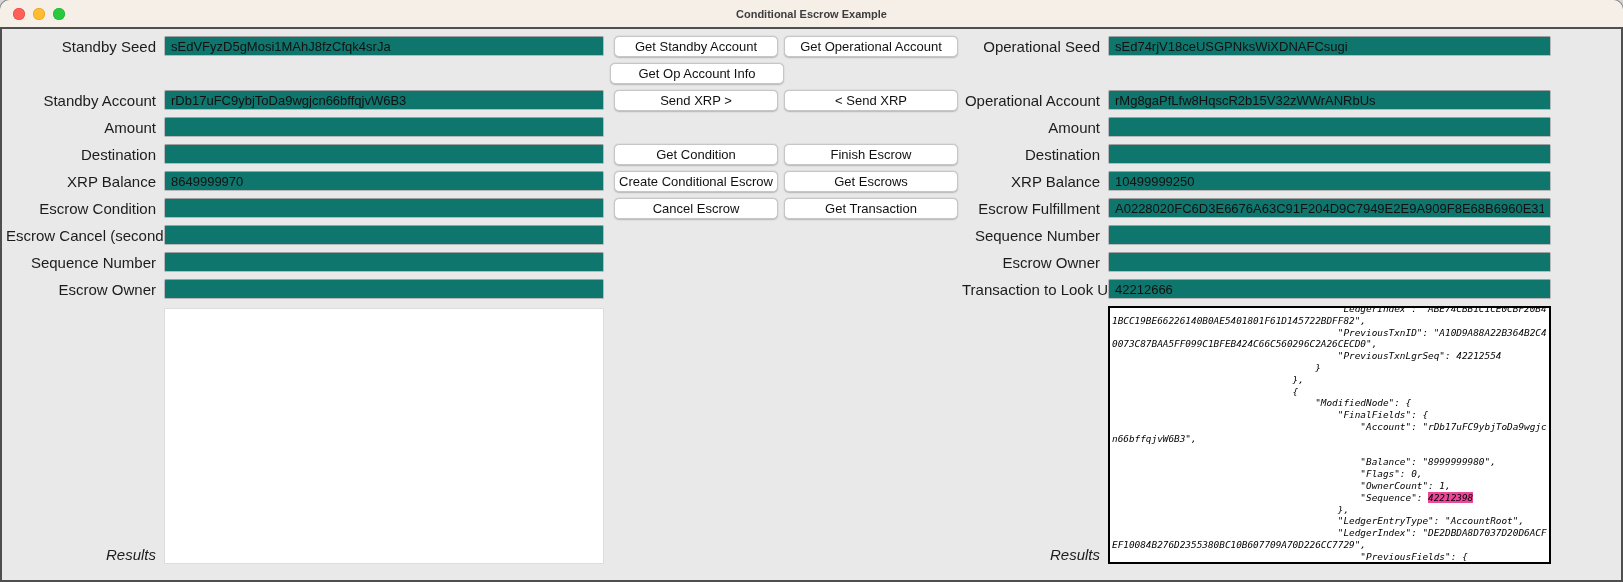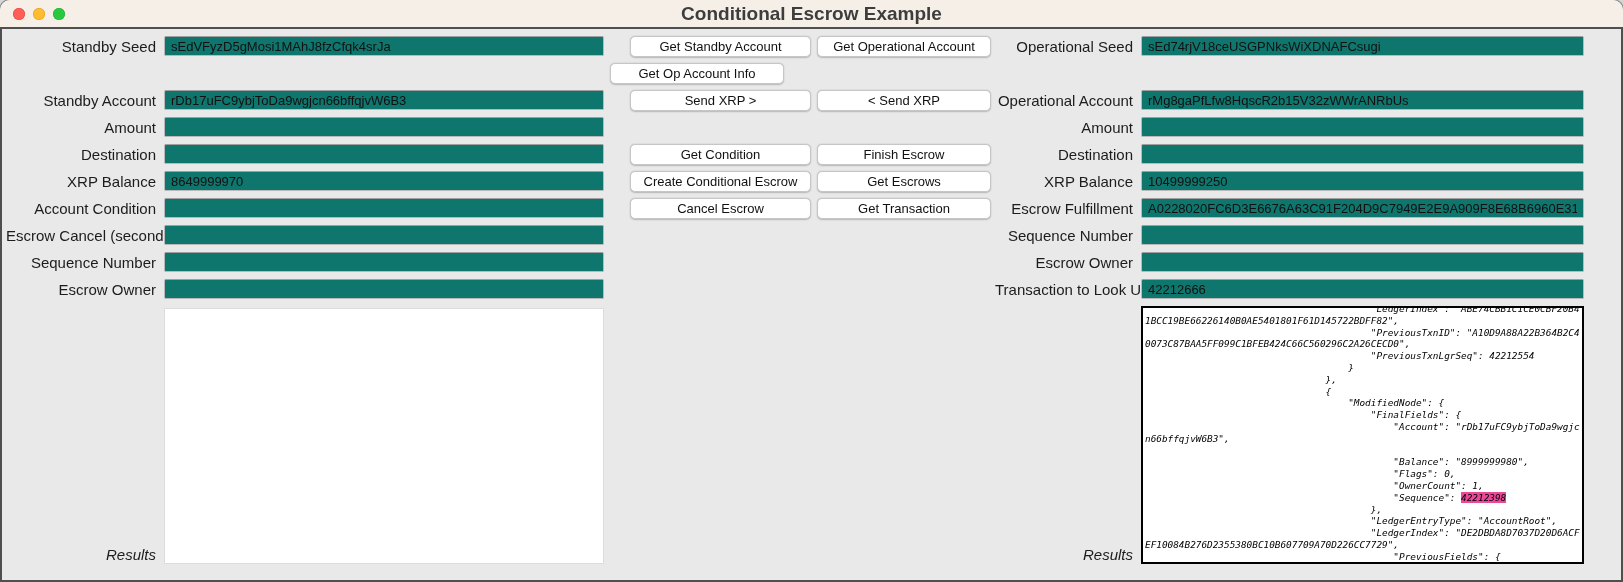--- a/index.html
+++ b/index.html
@@ -1,37 +1,37 @@
 <!DOCTYPE html>
 <html><head>
 <meta charset="utf-8">
 <style>
   * { box-sizing: border-box; margin: 0; padding: 0; }
   html,body { width:1623px; height:582px; background:#d6d6d6; font-family:"Liberation Sans", sans-serif; }
   .window { width:1623px; height:582px; border-radius:10px 10px 0 0; overflow:hidden; background:#e9e9e9; box-shadow:0 0 0 1px rgba(0,0,0,.35); }
   
   .titlebar { position:relative; height:27px; background:#f6efe7; display:flex; align-items:center; justify-content:center; border-radius:10px 10px 0 0; }
-  .title { font-size:19px; font-weight:bold; color:#3d3d3d; }
+  .title { font-size:11px; font-weight:bold; color:#3d3d3d; }
   .lights { position:absolute; left:13px; top:0; height:27px; display:flex; align-items:center; gap:8px; }
   .light { width:12px; height:12px; border-radius:50%; }
   .red { background:#ff5f57; box-shadow:inset 0 0 0 0.5px #e0443e; }
   .yellow { background:#febc2e; box-shadow:inset 0 0 0 0.5px #d89e24; }
   .green { background:#28c840; box-shadow:inset 0 0 0 0.5px #1faf31; }
   
   .content { height:555px; background:#e9e9e9; border:2px solid #4f4f4f; border-bottom-width:2px; padding:7px 0 0 4px; overflow:hidden; }
   .row { display:flex; align-items:center; height:20px; margin-bottom:7px; }
   .row.results-row { align-items:flex-end; height:auto;font-style:italic; }
   .lbl { font-size:15px; color:#1c1c1c; text-align:right; white-space:nowrap; }
   .lbl.l { width:150px; margin-right:8px; }
   .lbl.r { width:138px; margin-right:8px; }
   .lbl.top { line-height:18px; }
   .fld { height:20px; background:#0f766e; border:1px solid #b9b9b9; border-top-color:#9f9f9f; border-radius:2px; font-family:"Liberation Sans", sans-serif; font-size:13px; color:#111; padding:0 6px; outline:none; white-space:nowrap; overflow:hidden; }
   .fld.l { width:440px; }
   .fld.r { width:443px; }
-  .bcell { width:181px; margin-left:26px; }
+  .bcell { width:164px; margin-left:10px; }
   .bcell.b2 { width:174px; margin-left:6px; margin-right:4px; }
   .bcell button { width:100%; height:21px; background:#fff; border:0.5px solid #c6c6c6; border-radius:5px; font-family:"Liberation Sans", sans-serif; font-size:13px; color:#111; box-shadow:0 0.5px 1.5px rgba(0,0,0,.22); cursor:default; }
   .ph { visibility:hidden; }
   .sp-l { width:440px; }
   
   .results-left { width:440px; height:256px; background:#fff; border:1px solid #dcdcdc; }
   .results-right { width:443px; height:258px; background:#fff; border:2px solid #000; overflow:hidden; }
   .results-right pre { margin:0; padding:0 2px; font-family:"DejaVu Sans Mono", monospace; font-size:9.4px; line-height:11.8px; color:#000; white-space:pre; transform:translateY(-5px); }
   .sel { background:#ec4899; }
 </style>
@@ -95,21 +95,21 @@
     <div class="row">
       <label class="lbl l">XRP Balance</label>
       <input class="fld l" value="8649999970" style="">
       <div class="bcell b1"><button>Create Conditional Escrow</button></div>
       <div class="bcell b2"><button>Get Escrows</button></div>
       <label class="lbl r">XRP Balance</label>
       <input class="fld r" value="10499999250" style="">
     </div>
 
     <div class="row">
-      <label class="lbl l">Account Condition</label>
+      <label class="lbl l">Escrow Condition</label>
       <input class="fld l" value="" style="">
       <div class="bcell b1"><button>Cancel Escrow</button></div>
       <div class="bcell b2"><button>Get Transaction</button></div>
       <label class="lbl r">Escrow Fulfillment</label>
       <input class="fld r" value="A0228020FC6D3E6676A63C91F204D9C7949E2E9A909F8E68B6960E31" style="">
     </div>
 
     <div class="row">
       <label class="lbl l">Escrow Cancel (seconds)</label>
       <input class="fld l" value="" style="">

